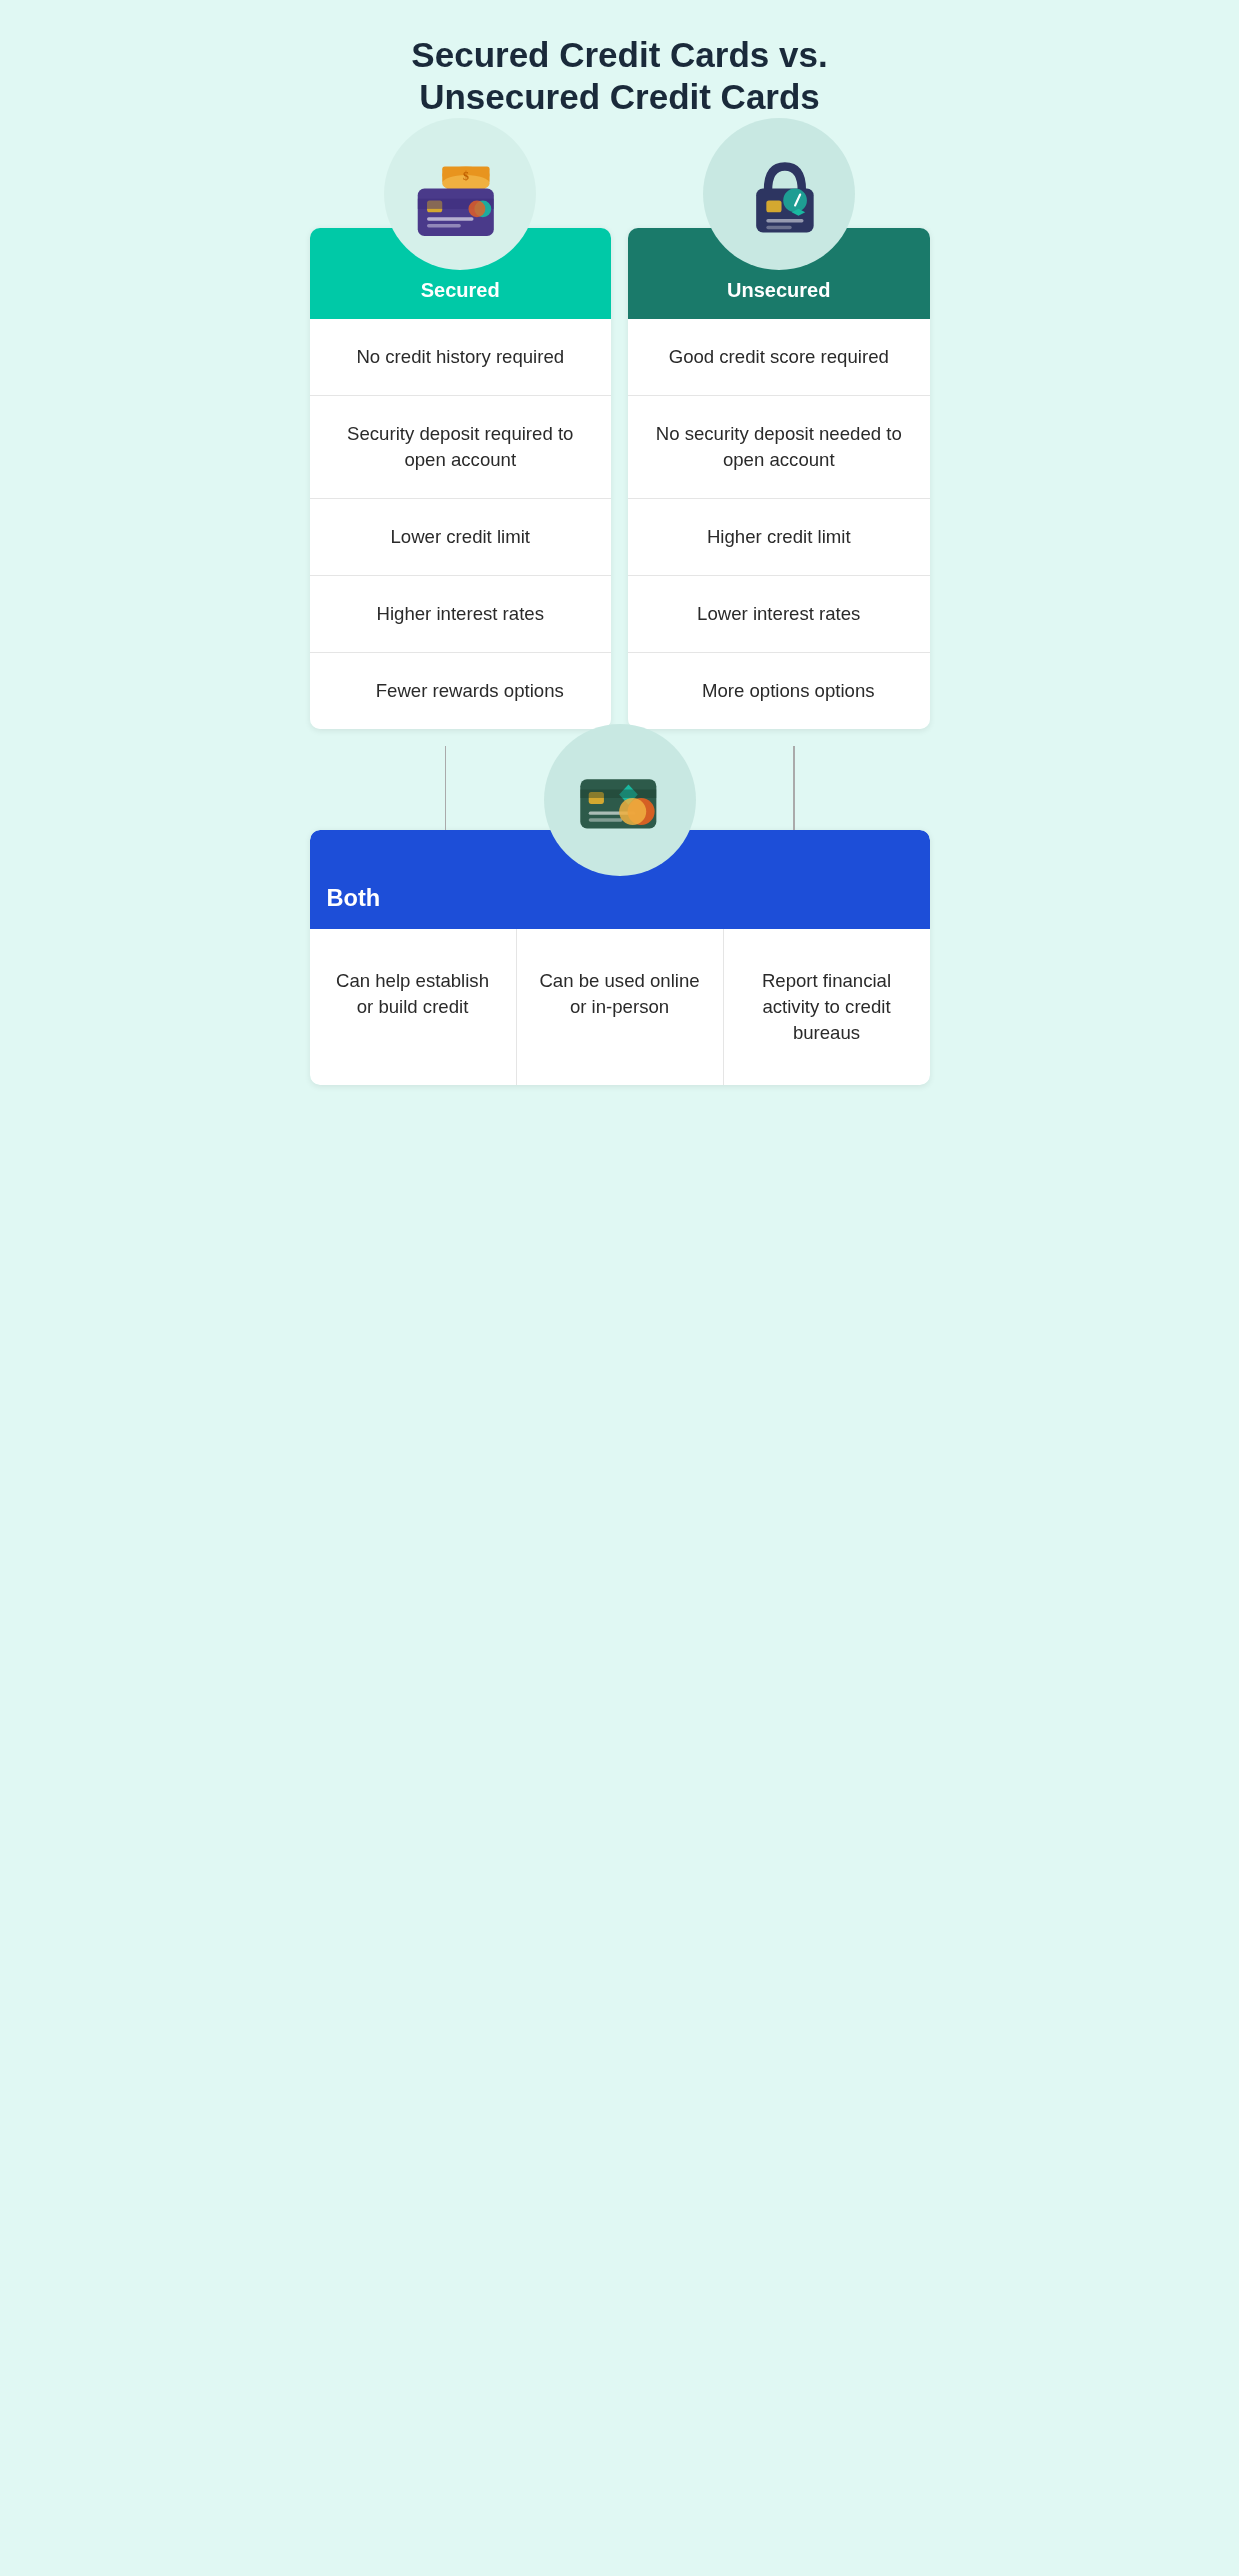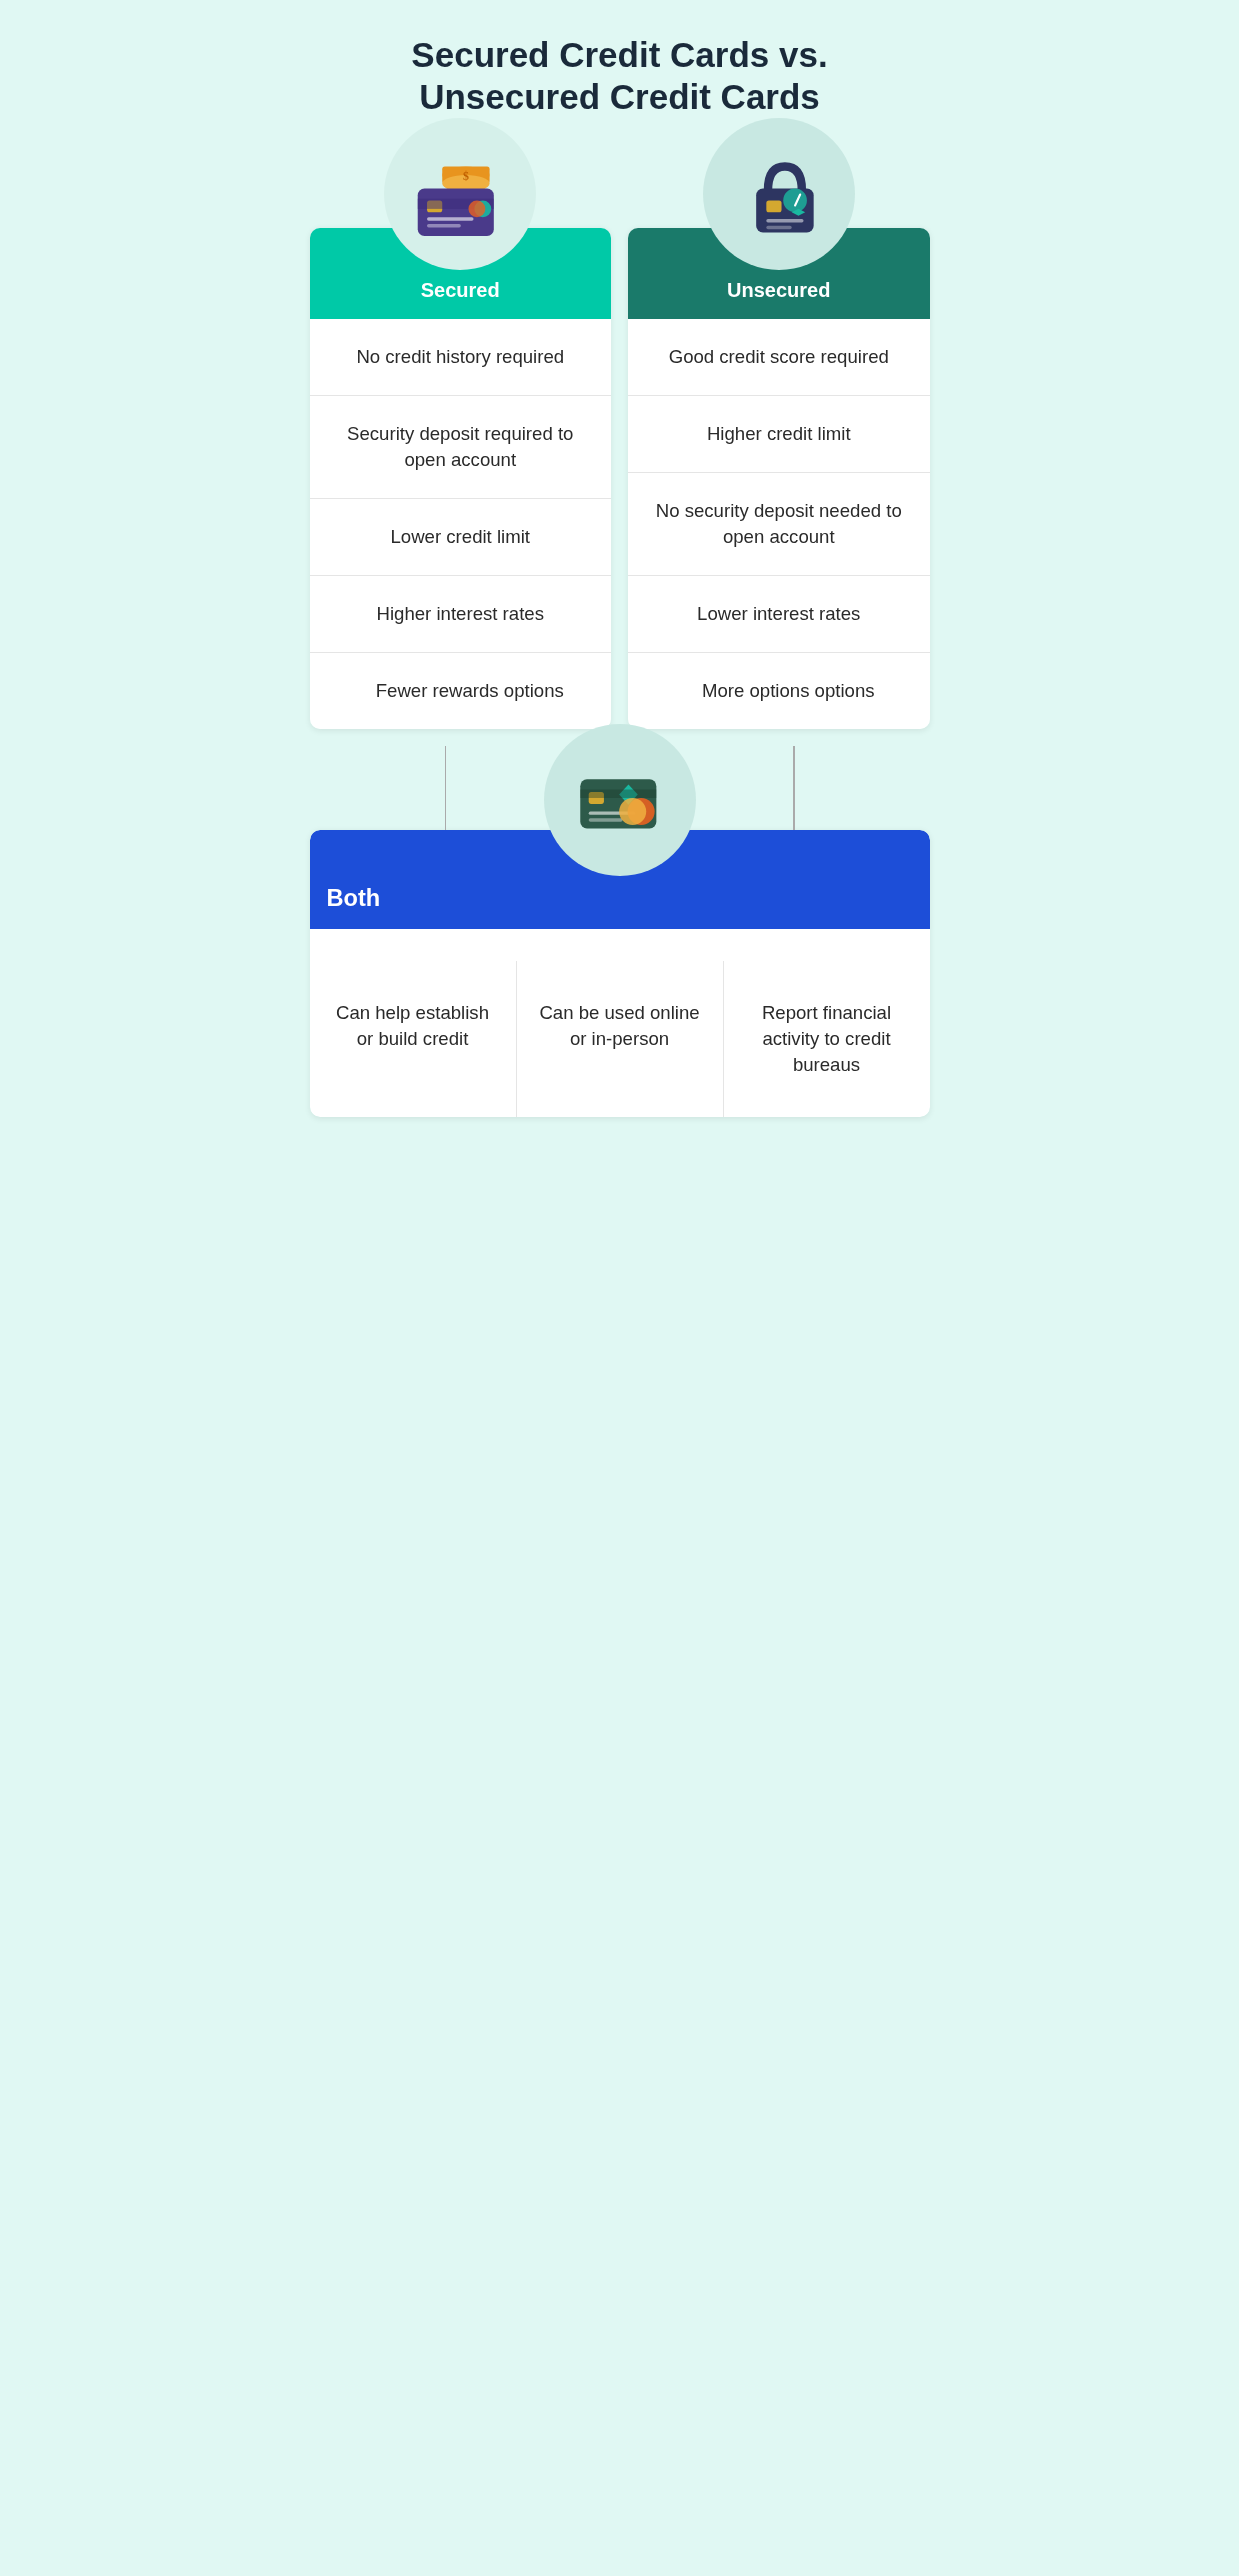--- a/index.html
+++ b/index.html
@@ -198,21 +198,20 @@
 
     .both-col {
       flex: 1;
       padding: 39px 17px;
       text-align: center;
       font-size: 18.6px;
       color: #2a2a2a;
       border-right: 0.8px solid #e5e5e5;
       line-height: 1.4;
       font-family: 'Arial', sans-serif;
-      margin-top: 32px;
     }
 
     .both-col:last-child {
       border-right: none;
     }
 
     
     .card-icon-svg {
       width: 110px;
       height: 93px;
@@ -292,22 +291,22 @@
           <rect x="50" y="84" width="44" height="4" rx="2" fill="#ffffff" opacity="0.5"></rect>
           <rect x="50" y="92" width="30" height="4" rx="2" fill="#ffffff" opacity="0.3"></rect>
         </svg>
       </div>
       <div class="card">
         <div class="card-header unsecured-header">
           <span class="card-header-title">Unsecured</span>
         </div>
         <div class="card-body">
           <div class="card-row">Good credit score required</div>
+          <div class="card-row">No security deposit needed to open account</div>
           <div class="card-row">Higher credit limit</div>
-          <div class="card-row">No security deposit needed to open account</div>
           <div class="card-row">Lower interest rates</div>
           <div class="card-row">More options options</div>
         </div>
       </div>
     </div>
 
   </div>
 
   <div class="both-section">
     <div class="lines-and-icon">

